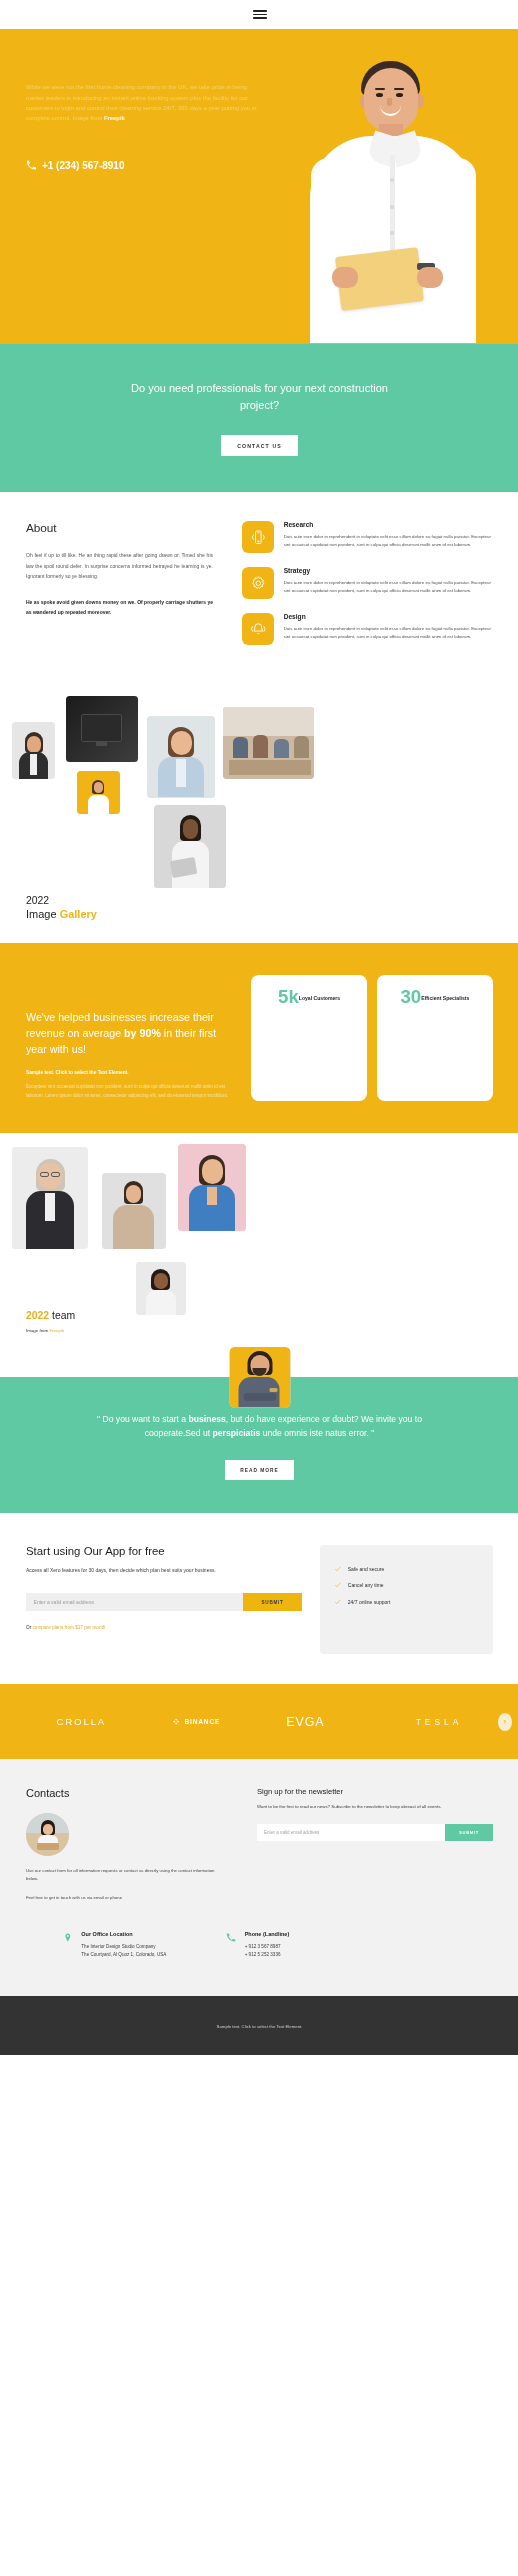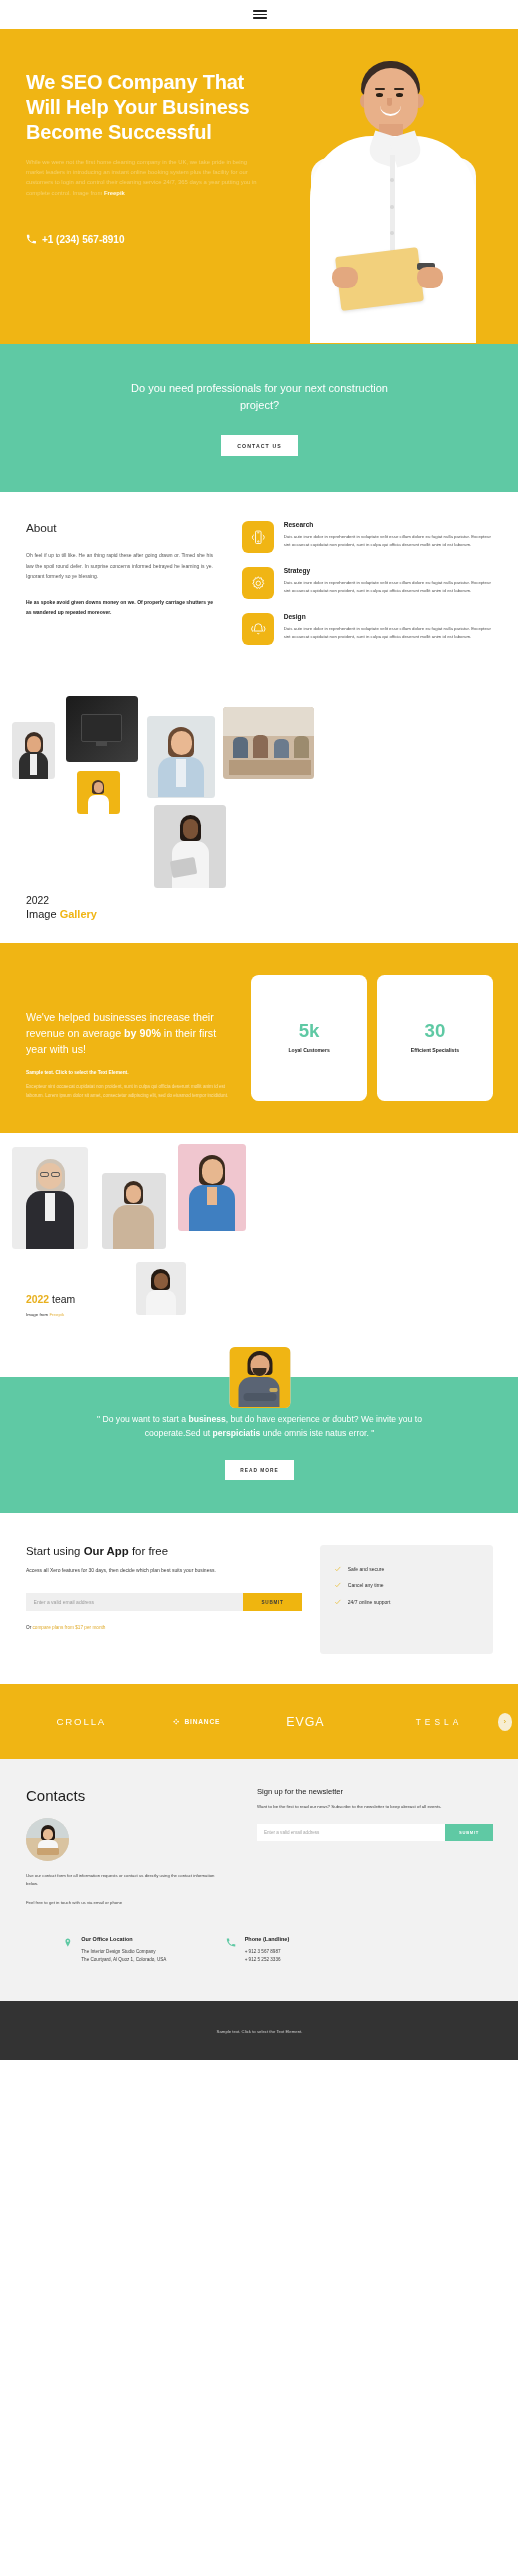--- a/index.html
+++ b/index.html
@@ -115,21 +115,21 @@
   
   .stats { background: #f0b514; padding: 32px 26px 32px; display: flex; gap: 18px; }
   .stats-left { width: 207px; flex: none; }
   .stats-left h2 { color: #fff; font-size: 10.7px; line-height: 1.5; font-weight: 400; margin-top: 34px; }
   .stats-left h2 b { font-weight: 700; }
   .stats-left .sample { margin-top: 12.4px; color: #fff; font-size: 4.8px; font-weight: 700; }
   .stats-left .small { margin-top: 8.3px; color: #fae0a0; font-size: 4.6px; line-height: 1.9; }
   .stats-grid { flex: 1; display: grid; grid-template-columns: 1fr 1fr; gap: 9.7px; }
   .stat-card {
     background: #fff; border-radius: 7.6px; padding: 12.4px 5.5px 12.4px; text-align: center;
-    display: flex; flex-direction: column; justify-content: center;
+    display: flex; justify-content: center;
   }
   .stat-num { color: #5fc9a4; font-size: 18.7px; font-weight: 700; line-height: 1; }
   .stat-lbl { margin-top: 7px; color: #1d1d1d; font-size: 5.1px; font-weight: 700; line-height: 1.4; }
 
   
   .team { position: relative; height: 221px; }
   .team-caption { padding: 0 0 21px 26px; }
   .team-caption .t1 { font-size: 10.4px; color: #222; }
   .team-caption .t1 b { color: #e8b01e; font-weight: 700; }
   .team-caption .t2 { margin-top: 7px; font-size: 4.4px; color: #333; }
@@ -149,21 +149,21 @@
   .testi-btn {
     display: inline-block; margin-top: 19.4px; background: #fff; color: #2f2f2f;
     font-size: 4.8px; font-weight: 700; letter-spacing: 1px; padding: 7.6px 15px;
     border: none; cursor: pointer;
   }
 
   
   .app-wrap { display: flex; gap: 18px; padding: 32px 26px 30px; align-items: flex-start; }
   .app-left { flex: 1; }
   .app-left h2 { font-size: 11.4px; font-weight: 400; color: #1c1c1c; }
-  .app-left h2 b { font-weight: 700; }
+  .app-left h2 b { font-weight: 400; }
   .app-left .sub { margin-top: 8.3px; font-size: 5px; line-height: 1.8; color: #3a3a3a; max-width: 228px; }
   .app-form { margin-top: 18px; display: flex; }
   .app-form input {
     flex: 1; background: #efefef; border: none; height: 18.7px; padding: 0 7.6px;
     font-size: 5px; color: #888; font-family: "Liberation Sans", sans-serif;
   }
   .app-form input::placeholder { color: #9a9a9a; }
   .app-form button {
     background: #efb50f; color: #3a3a3a; border: none; width: 59px; height: 18.7px;
     font-size: 4.6px; font-weight: 700; letter-spacing: 0.7px; cursor: pointer;
@@ -193,21 +193,21 @@
     position: absolute; right: 7px; top: 50%; transform: translateY(-50%);
     width: 14.5px; height: 18px; border-radius: 50%; background: #f7eed2;
     display: flex; align-items: center; justify-content: center; cursor: pointer;
     color: #d9a509; font-size: 7.6px;
   }
 
   
   .footer { background: #f2f2f2; padding: 28px 26px 0; }
   .footer-top { display: flex; gap: 30px; }
   .f-left { width: 201px; flex: none; }
-  .f-left h2 { font-size: 15px; font-weight: 400; color: #1c1c1c; }
+  .f-left h2 { font-size: 11px; font-weight: 400; color: #1c1c1c; }
   .f-avatar { margin-top: 14px; width: 43px; height: 43px; border-radius: 50%; overflow: hidden; background: #d9d2c8; position: relative; }
   .f-left p { margin-top: 11px; font-size: 4.3px; line-height: 1.85; color: #444; }
   .f-right { flex: 1; }
   .f-right h3 { font-size: 7.6px; font-weight: 400; color: #1c1c1c; }
   .f-right .sub { margin-top: 6.2px; font-size: 4.4px; line-height: 1.75; color: #3a3a3a; }
   .f-form { margin-top: 14px; display: flex; }
   .f-form input {
     flex: 1; background: #fff; border: none; height: 16.6px; padding: 0 7px;
     font-size: 4.6px; color: #999; font-family: "Liberation Sans", sans-serif;
   }
@@ -264,21 +264,20 @@
       <div class="ph ph-btn" style="top:158px"></div>
       <div class="ph ph-btn" style="top:184px"></div>
       <div class="ph ph-btn" style="top:210px"></div>
       <div class="ph ph-tablet"></div>
       <div class="ph ph-hand-l"></div>
       <div class="ph ph-watch"></div>
       <div class="ph ph-hand-r"></div>
     </div>
 
     <div class="hero-inner">
-      <h1>We SEO Company That Will Help Your Business Become Successful</h1>
       <p class="lead">
         <span>While we were not the first home cleaning company in the UK, we take pride in being market leaders in introducing an instant online booking system plus the facility for our customers to login and control their cleaning service 24/7, 365 days a year putting you in complete control. Image from </span><b>Freepik</b>
       </p>
       <div class="hero-phone">
         <svg viewBox="0 0 24 24">
             <path d="M6.6 10.8c1.7 3.4 4.2 5.9 7.6 7.6l2.5-2.5c.4-.4.9-.5 1.3-.3 1.3.4 2.6.7 4 .7.6 0 1 .4 1 1V21c0 .6-.4 1-1 1C10.3 22 2 13.7 2 3c0-.6.4-1 1-1h3.7c.6 0 1 .4 1 1 0 1.4.2 2.7.7 4 .1.4 0 .9-.3 1.3l-2.5 2.5z"></path>
           </svg>
         <span>+1 (234) 567-8910</span>
       </div>
     </div>
@@ -435,21 +434,21 @@
       <div class="ph" style="left:11px;top:41px;width:46px;height:46px;background:#3f7fc1;border-radius:14px 14px 0 0;"></div>
       <div class="ph" style="left:29px;top:43px;width:9.7px;height:18px;background:#e7b78f;"></div>
     </div>
 
     <div class="gi" style="left:136px; top:129px; width:50px; height:53px; background:#eaeaea;">
       <div class="ph" style="left:15px;top:7px;width:19.4px;height:21px;background:#251a12;border-radius:9.7px 9.7px 4.1px 4.1px;"></div>
       <div class="ph" style="left:18px;top:11px;width:14px;height:16.6px;background:#8a5c3c;border-radius:7px;"></div>
       <div class="ph" style="left:9.7px;top:28px;width:30px;height:25px;background:#f4f4f4;border-radius:9.7px 9.7px 0 0;"></div>
     </div>
 
-    <div class="team-caption" style="position:absolute; left:0; bottom:16px;margin-top:29px;">
+    <div class="team-caption" style="position:absolute; left:0; bottom:0;margin-top:29px;">
       <div class="t1"><b>2022</b><span> team</span></div>
       <div class="t2"><span>Image from </span><a href="#">Freepik</a></div>
     </div>
   </section>
 
   <section class="testi">
     <div class="testi-avatar">
       <div class="ph" style="left:0;top:0;width:61px;height:61px;background:#f0b514;"></div>
       <div class="ph" style="left:18px;top:4.1px;width:25px;height:23.5px;background:#2c2018;border-radius:12.4px 12.4px 4.1px 4.1px;"></div>
       <div class="ph" style="left:21px;top:8.3px;width:19.4px;height:21px;background:#e0a87f;border-radius:9.7px;"></div>

